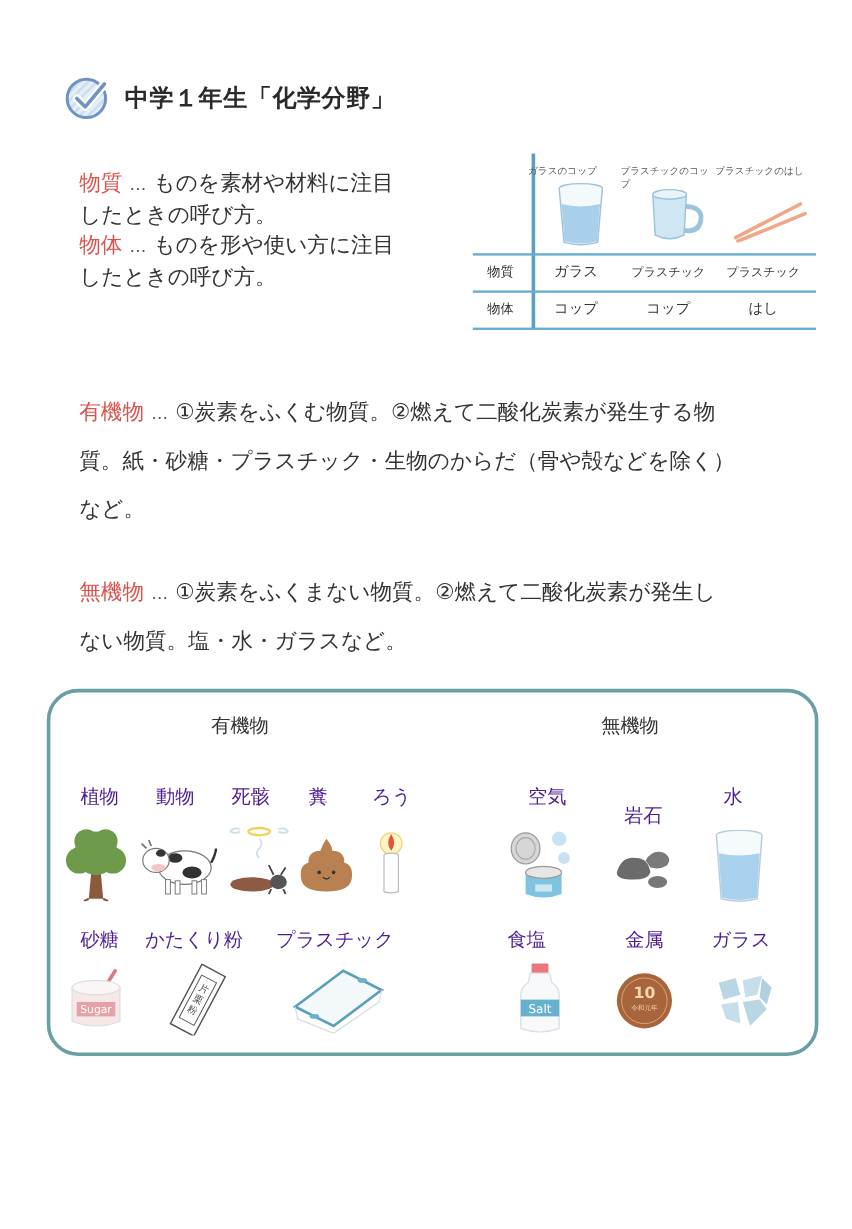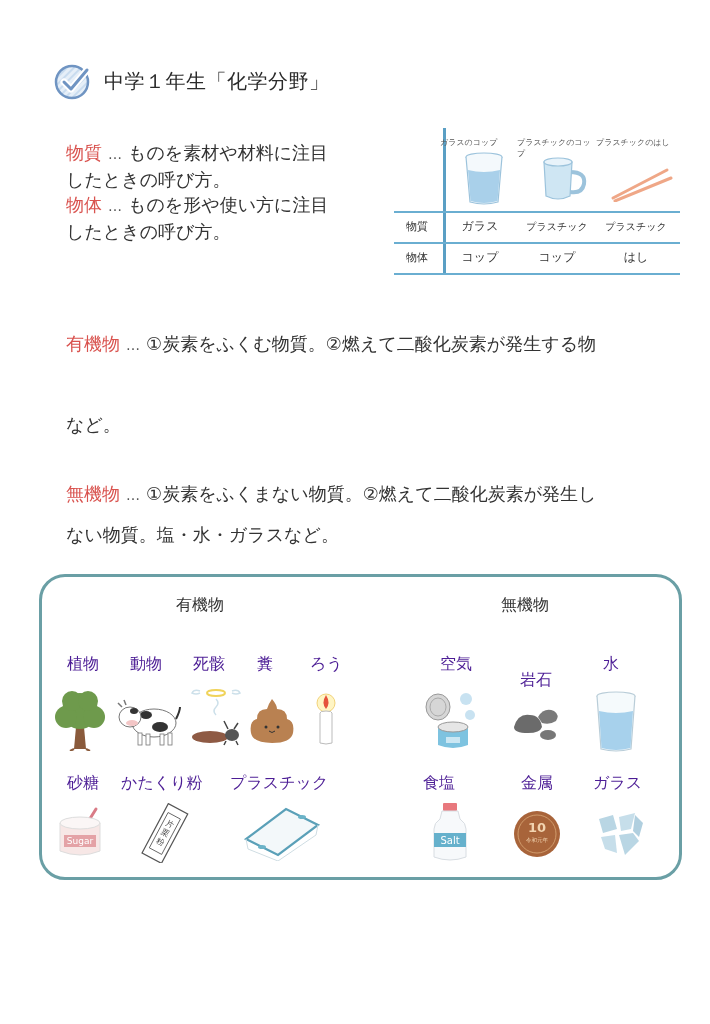--- a/index.html
+++ b/index.html
@@ -1,21 +1,21 @@
 <!DOCTYPE html>
 <html><head>
 <meta charset="utf-8">
 <style>
   * { box-sizing: border-box; margin: 0; padding: 0; }
   html, body { width: 710px; height: 1024px; background: #ffffff; overflow: hidden; }
   body { position: relative; font-family: "DejaVu Sans", sans-serif; color: #2b2b2b; }
 
   .title-row { position: absolute; left: 52px; top: 60px; display: flex; align-items: center; }
   .title-row svg { width: 42px; height: 42px; }
-  .title { margin-left: 10px; font-size: 20px; font-weight: normal; color: #2a2a2a; letter-spacing: 0.5px; }
+  .title { margin-left: 10px; font-size: 20px; font-weight: bold; color: #2a2a2a; letter-spacing: 0.5px; }
 
   .defs { position: absolute; left: 66px; top: 140px; width: 310px; font-size: 18px; line-height: 25px; color: #333; }
   .term { color: #d9534f; }
   .dots { margin: 0 6px; font-size: 14px; color: #555; }
 
   .table { position: absolute; left: 394px; top: 128px; width: 286px; height: 148px; }
   .table .vline { position: absolute; left: 49px; top: 0; width: 3px; height: 146px; background: #5a9fc4; }
   .table .hline { position: absolute; left: 0; width: 286px; height: 2px; background: #6aaed1; }
   .table .hdr { position: absolute; top: 9px; font-size: 8px; color: #555; text-align: left; width: 80px; }
   .table .cell { position: absolute; font-size: 12px; color: #333; text-align: center; width: 80px; }
@@ -92,21 +92,21 @@
   <div class="cell" style="left:123px;top:90px;font-size:10px;top:92px">プラスチック</div>
   <div class="cell" style="left:202px;top:92px;font-size:10px">プラスチック</div>
 
   <div class="cell" style="left:46px;top:121px">コップ</div>
   <div class="cell" style="left:123px;top:121px">コップ</div>
   <div class="cell" style="left:202px;top:121px">はし</div>
 </div>
 
 <div class="para" style="top:324px">
   <span class="term">有機物</span><span class="dots">…</span><span>①炭素をふくむ物質。②燃えて二酸化炭素が発生する物</span><br>
-  <br>
+  <span>質。紙・砂糖・プラスチック・生物のからだ（骨や殻などを除く）</span><br>
   <span>など。</span>
 </div>
 
 <div class="para" style="top:474px">
   <span class="term">無機物</span><span class="dots">…</span><span>①炭素をふくまない物質。②燃えて二酸化炭素が発生し</span><br>
   <span>ない物質。塩・水・ガラスなど。</span>
 </div>
 
 <div class="box">
   <div class="heading" style="left:134px;top:18px">有機物</div>

